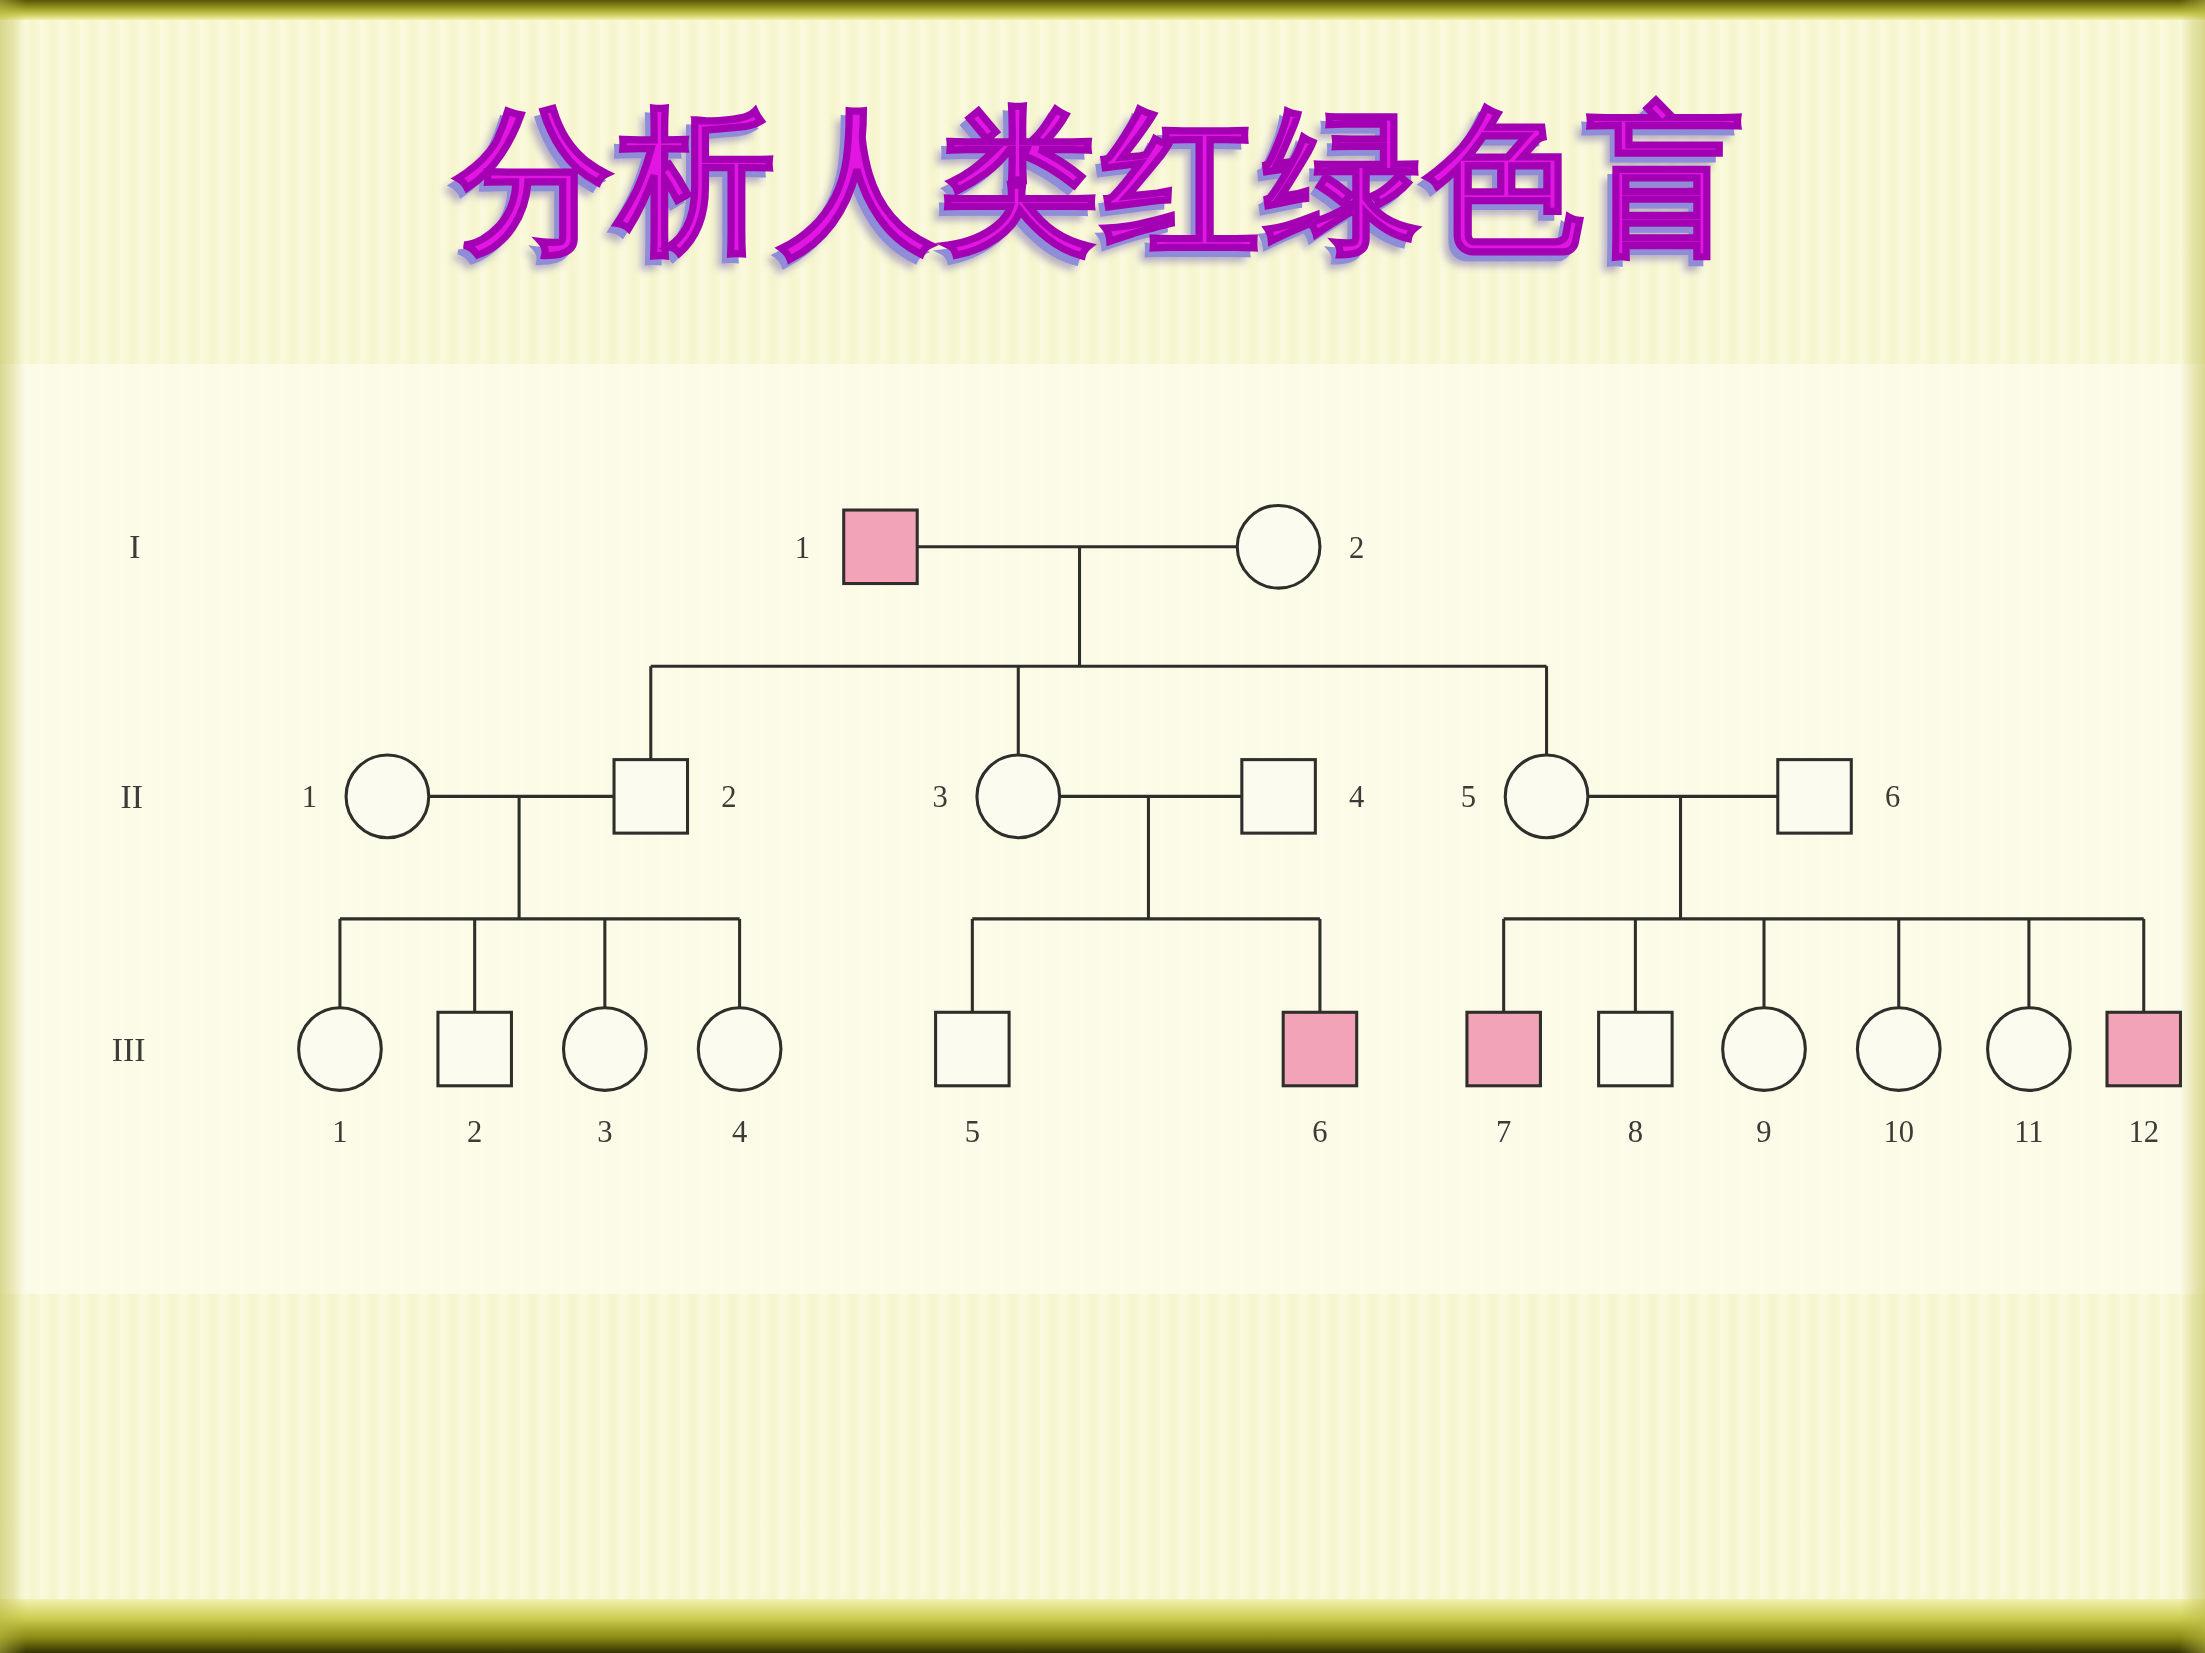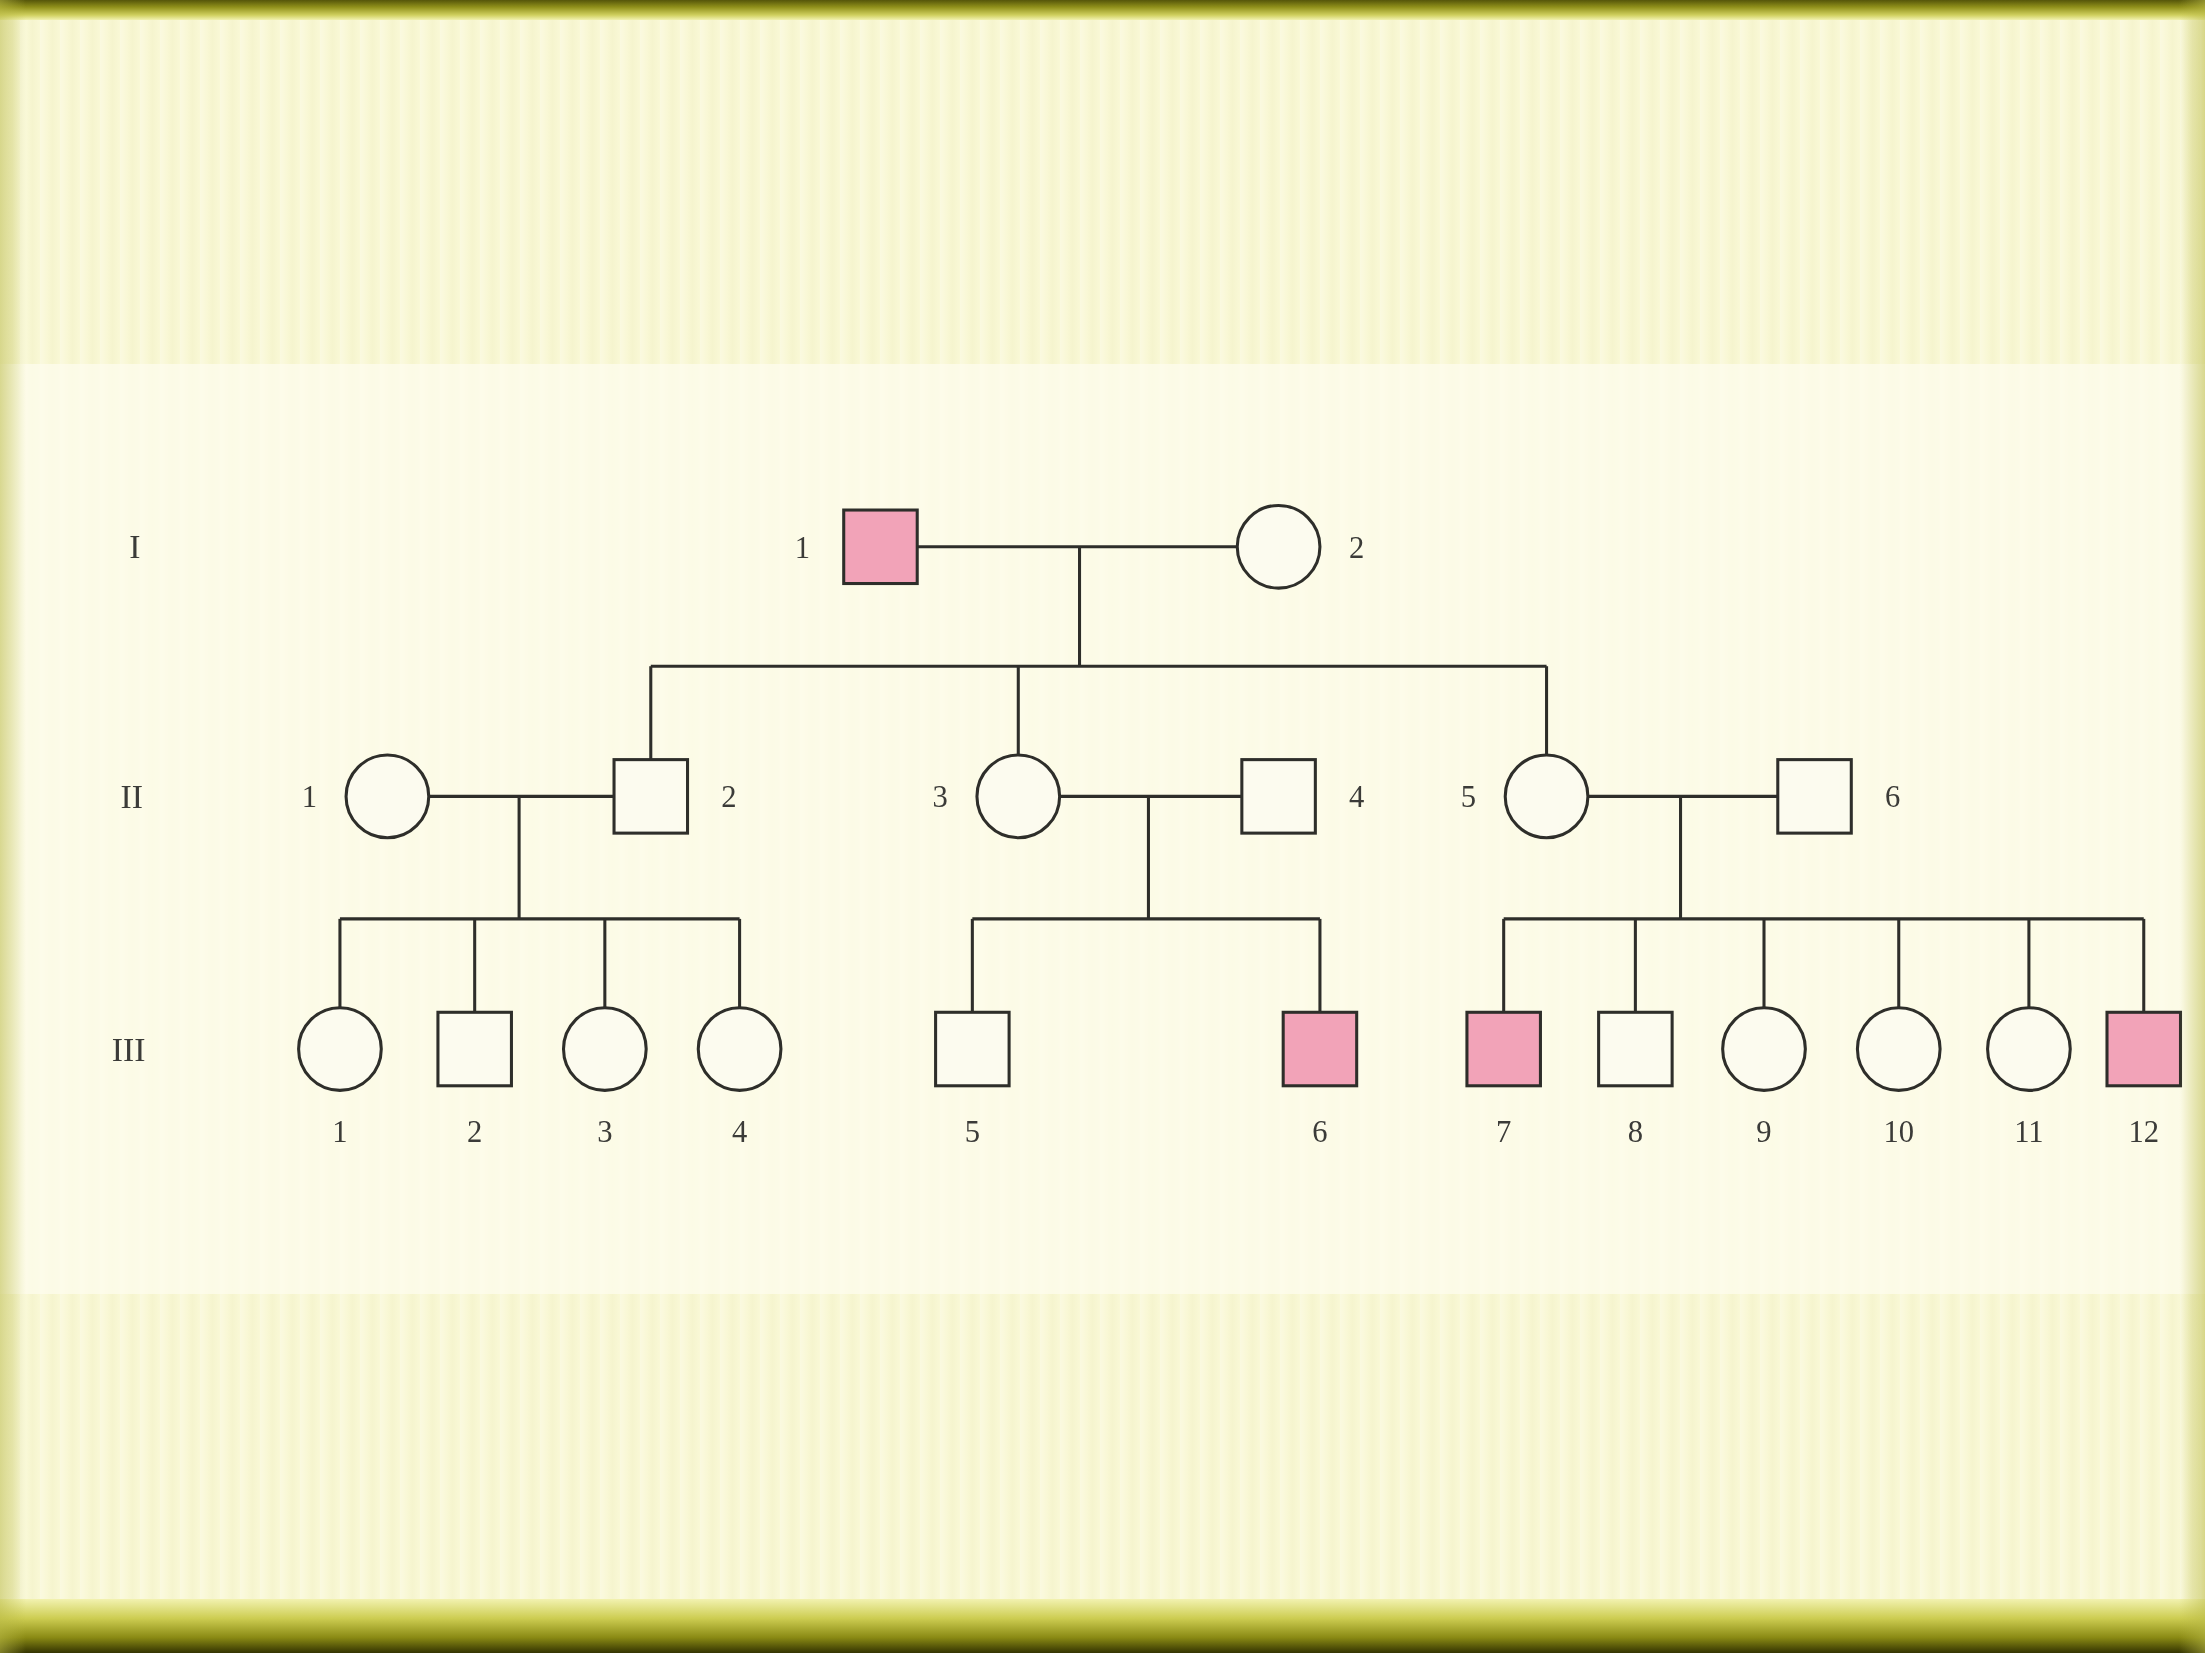--- a/index.html
+++ b/index.html
@@ -41,20 +41,21 @@
     font-size:40px;fill:#3b3b38;
   }
   svg.pedigree text.gen{font-size:44px;}
 </style>
 </head>
 <body>
 
 <div class="slide">
   <div class="pedigree-panel"></div>
 
+  <div class="title">分析人类红绿色盲</div>
 
   <svg class="pedigree" viewBox="0 0 2880 2160">
       <line x1="1150" y1="714" x2="1670" y2="714" stroke="#2e2e2a" stroke-width="4"></line>
       <line x1="1410" y1="714" x2="1410" y2="870" stroke="#2e2e2a" stroke-width="4"></line>
       <line x1="850" y1="870" x2="2020" y2="870" stroke="#2e2e2a" stroke-width="4"></line>
       <line x1="850" y1="870" x2="850" y2="1040" stroke="#2e2e2a" stroke-width="4"></line>
       <line x1="1330" y1="870" x2="1330" y2="1040" stroke="#2e2e2a" stroke-width="4"></line>
       <line x1="2020" y1="870" x2="2020" y2="1040" stroke="#2e2e2a" stroke-width="4"></line>
       <line x1="506" y1="1040" x2="850" y2="1040" stroke="#2e2e2a" stroke-width="4"></line>
       <line x1="678" y1="1040" x2="678" y2="1200" stroke="#2e2e2a" stroke-width="4"></line>

